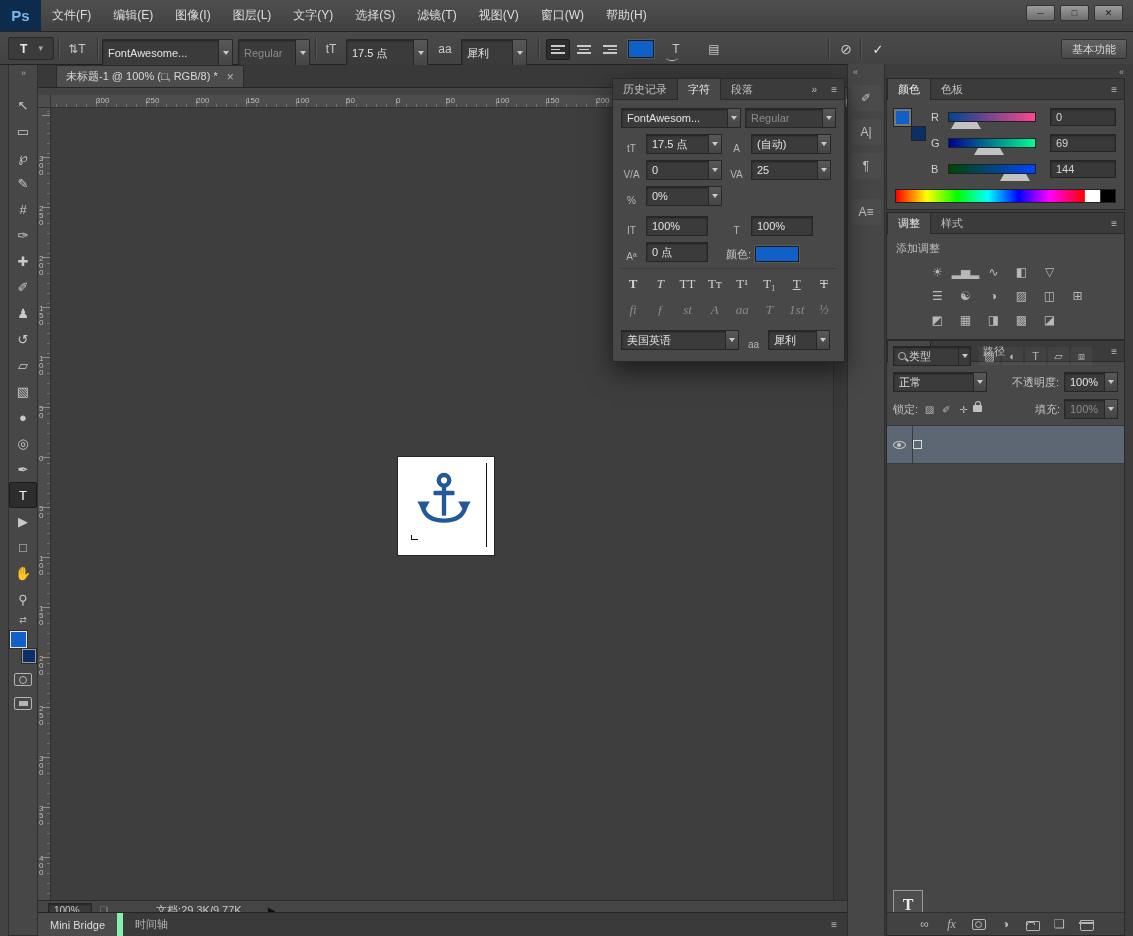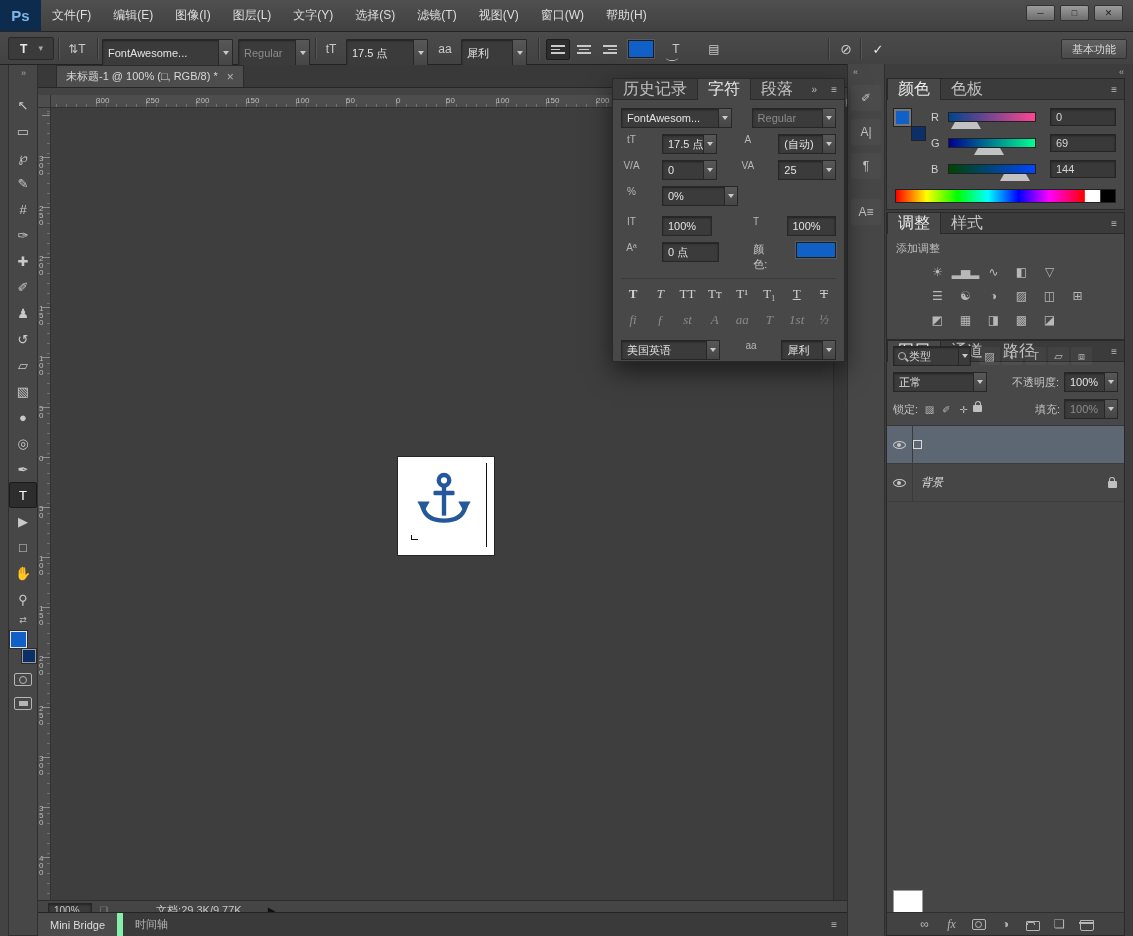--- a/index.html
+++ b/index.html
@@ -69,27 +69,27 @@
 #status-play{color:#111;font-size:10px;margin-left:26px}
 
 #bottom-bar{position:absolute;left:38px;top:912px;width:809px;height:24px;background:#3a3a3a;border-top:1px solid #242424;display:flex;align-items:stretch}
 .bb-tab{padding:0 12px;display:flex;align-items:center;font-size:11px;color:#b3b3b3}
 .bb-tab.selected{background:#4b4b4b;color:#ddd;border-right:6px solid #86efac}
 #bb-menu{margin-left:auto;margin-right:10px;align-self:center;font-size:10px;color:#bdbdbd}
 
 .panel{position:absolute;background:#484848;border:1px solid #292929}
 .ptabs{height:21px;background:#3b3b3b;display:flex;align-items:stretch;border-bottom:1px solid #2a2a2a}
 .tabwrap{display:flex;align-items:stretch}
-.tab{padding:0 10px;display:flex;align-items:center;font-size:16px;color:#c0c0c0}
+.tab{padding:0 10px;display:flex;align-items:center;font-size:11px;color:#c0c0c0}
 .tab.selected{background:#484848;color:#eaeaea;border-left:1px solid #2a2a2a;border-right:1px solid #2a2a2a;margin-bottom:-1px}
 .pmenu{margin-left:auto;padding:0 7px;font-size:10px;color:#bdbdbd;display:flex;align-items:center}
 
 #char-panel{left:612px;top:78px;width:233px;height:284px;z-index:30;box-shadow:0 10px 24px rgba(0,0,0,.55)}
 #char-body{padding:8px;display:flex;flex-direction:column;gap:6px}
-.crow{display:flex;align-items:flex-start;gap:20px}
+.crow{display:flex;align-items:flex-end;gap:4px}
 .icon-label{font-size:10px;color:#b6b6b6;width:21px;text-align:center;flex:none}
 .fcombo{position:relative;height:20px;background:#3b3b3b;border:1px solid #272727;box-shadow:inset 0 1px 2px rgba(0,0,0,.45);display:flex;align-items:center;font-size:11px;color:#e2e2e2;padding:0 17px 0 5px;white-space:nowrap;overflow:hidden}
 .fcombo .arr{position:absolute;right:0;top:0;width:13px;height:100%;background:linear-gradient(#585858,#454545);border-left:1px solid #272727;display:flex;align-items:center;justify-content:center}
 .fcombo .arr::after{content:'';border-left:3px solid transparent;border-right:3px solid transparent;border-top:4px solid #c9c9c9}
 .fcombo.disabled{color:#8b8b8b}
 .ffield{height:20px;background:#3b3b3b;border:1px solid #272727;box-shadow:inset 0 1px 2px rgba(0,0,0,.45);display:flex;align-items:center;font-size:11px;color:#e2e2e2;padding:0 5px}
 #char-color-swatch{width:44px;height:16px;border:1px solid #1d1d1d;box-shadow:0 0 0 1px #5a5a5a}
 .stybtns{display:flex;justify-content:space-between;border-top:1px solid #3a3a3a;padding-top:5px}
 .otybtns{display:flex;justify-content:space-between}
 .sty,.oty{width:24px;height:20px;display:flex;align-items:center;justify-content:center;font-family:"Liberation Serif","DejaVu Serif",serif;font-size:13px;color:#cfcfcf}
@@ -596,30 +596,20 @@
       <div class="layer-row selected">
         <span class="eye-cell">
             <i class="eye"></i>
           </span>
         <span class="thumb text-thumb">
             <span>T</span>
           </span>
         <span class="mini-box"></span>
         <span class="layer-name"></span>
       </div>
-      <div class="layer-row">
-        <span class="eye-cell">
-            <i class="eye"></i>
-          </span>
-        <span class="thumb bg-thumb"></span>
-        <span class="layer-name ital">背景</span>
-        <span class="lock-cell">
-            <i class="padlock"></i>
-          </span>
-      </div>
     </div>
     <div id="layers-footer">
         <span class="f-ico">∞</span>
         <span class="f-ico fx">fx</span>
         <span class="f-ico mask-css"></span>
         <span class="f-ico">◑</span>
         <span class="f-ico folder-css"></span>
         <span class="f-ico">❏</span>
         <span class="f-ico trash-css"></span>
       </div>

